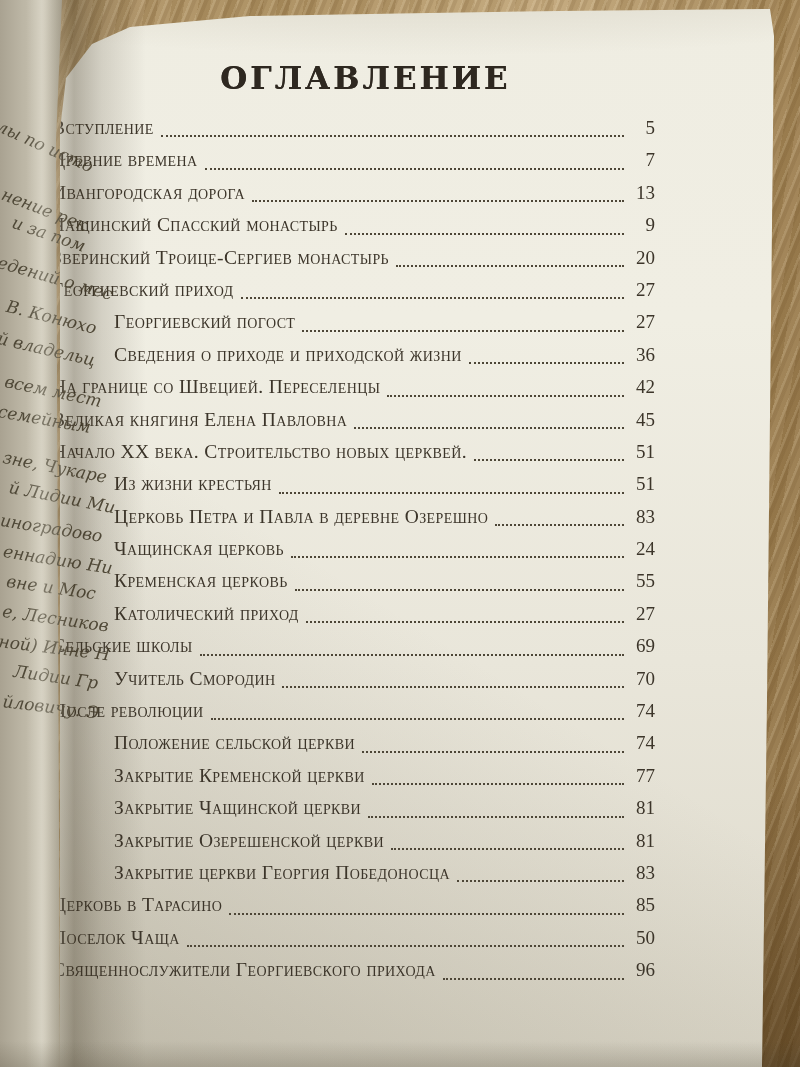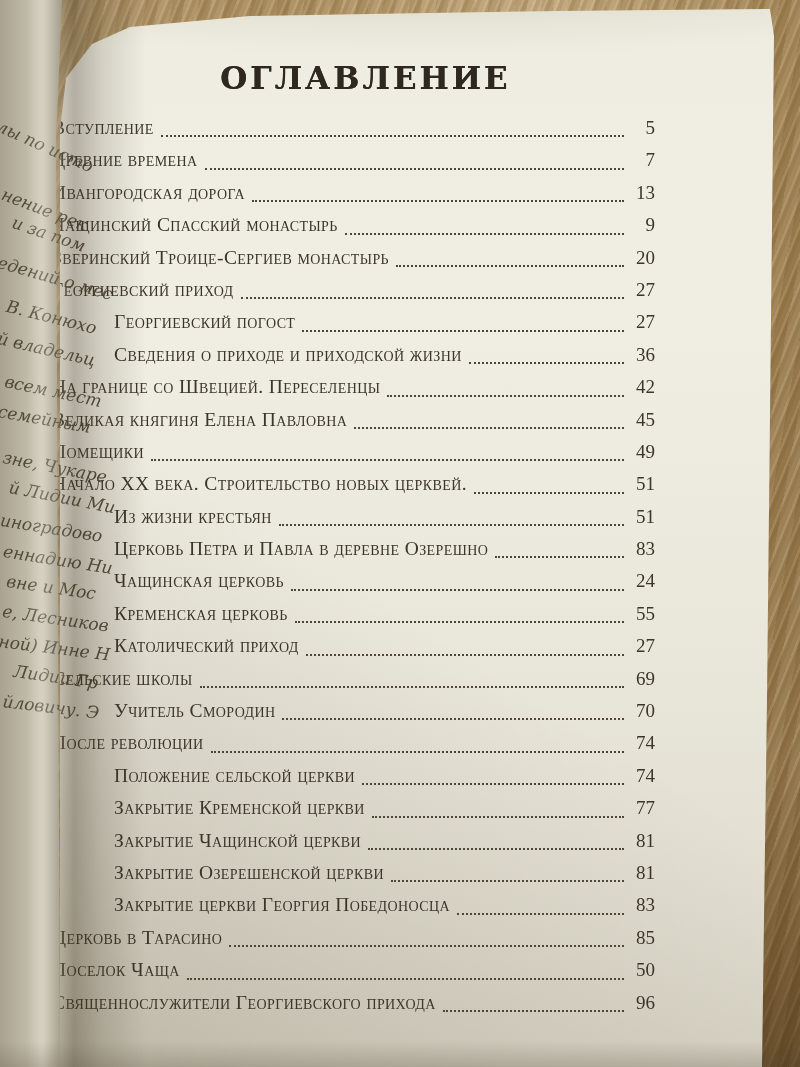--- a/index.html
+++ b/index.html
@@ -111,25 +111,20 @@
         </div>
         <div class="entry">
           <span class="etitle">На границе со Швецией. Переселенцы</span>
           <span class="dots"></span>
           <span class="pnum">42</span>
         </div>
         <div class="entry">
           <span class="etitle">Великая княгиня Елена Павловна</span>
           <span class="dots"></span>
           <span class="pnum">45</span>
-        </div>
-        <div class="entry">
-          <span class="etitle">Помещики</span>
-          <span class="dots"></span>
-          <span class="pnum">49</span>
         </div>
         <div class="entry">
           <span class="etitle">Начало XX века. Строительство новых церквей.</span>
           <span class="dots"></span>
           <span class="pnum">51</span>
         </div>
         <div class="entry indent">
           <span class="etitle">Из жизни крестьян</span>
           <span class="dots"></span>
           <span class="pnum">51</span>

